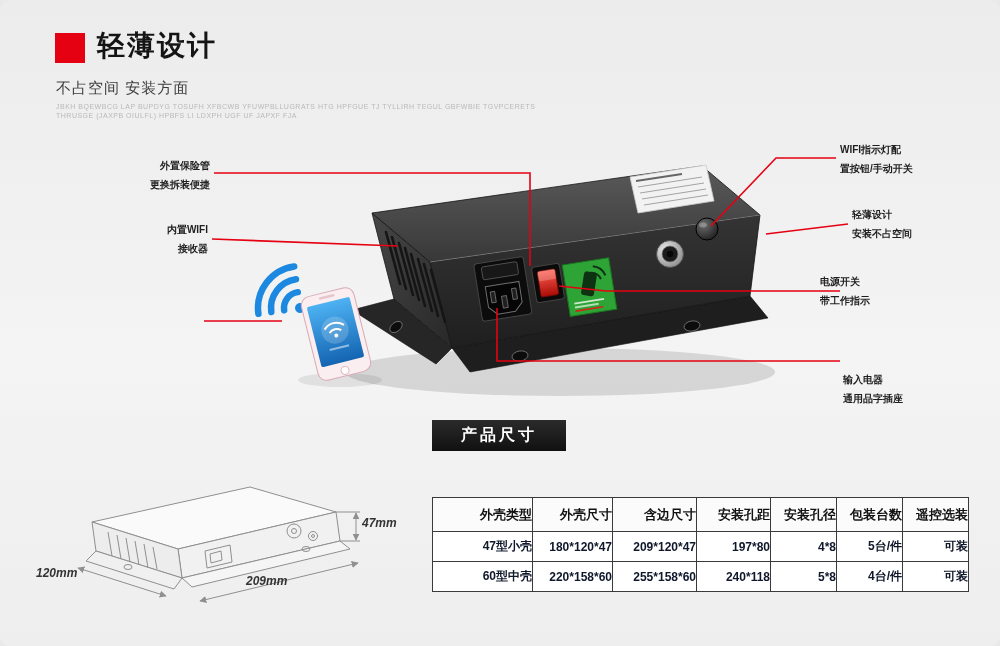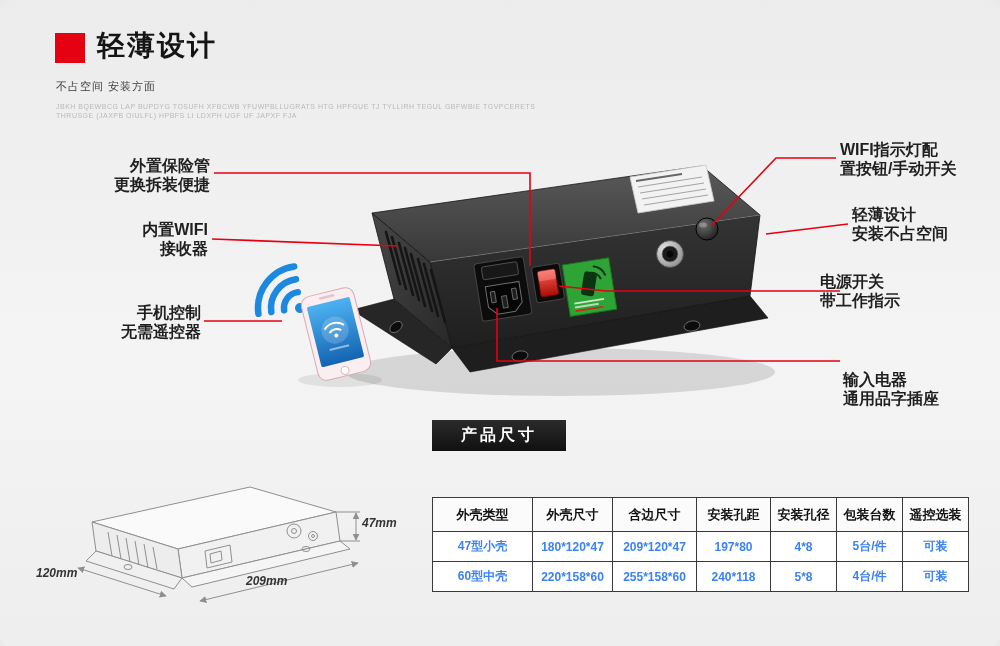--- a/index.html
+++ b/index.html
@@ -6,24 +6,24 @@
   .canvas{
     position:relative;width:1000px;height:646px;overflow:hidden;
     background:linear-gradient(180deg,#ececec 0%,#f4f4f4 55%,#eeeeee 100%);
     font-family:"Liberation Sans","DejaVu Sans",sans-serif;color:#222;border-radius:10px;
   }
   .abs{position:absolute;}
   svg{display:block;}
   
   .brand-square{left:55px;top:33px;width:30px;height:30px;background:#e50012;}
   .page-title{left:97px;top:27px;font-size:28px;font-weight:800;color:#141414;letter-spacing:2px;}
-  .page-subtitle{left:56px;top:79px;font-size:11px;color:#3c3c3c;letter-spacing:1px;}
+  .page-subtitle{left:56px;top:79px;font-size:15px;color:#3c3c3c;letter-spacing:1px;}
   .fineprint{left:56px;top:102px;font-size:7px;line-height:9px;color:#b9b9b9;letter-spacing:.5px;}
   
-  .callout{font-size:16px;line-height:19px;font-weight:600;color:#1f1f1f;}
+  .callout{font-size:10px;line-height:19px;font-weight:600;color:#1f1f1f;}
   .callout span{display:block;}
   .callout.right-align{text-align:right;}
   .co-fuse{left:86px;top:156px;width:124px;}
   .co-wifi-rx{left:116px;top:220px;width:92px;}
   .co-phone{left:103px;top:303px;width:98px;}
   .co-indicator{left:840px;top:140px;width:140px;}
   .co-slim{left:852px;top:205px;width:130px;}
   .co-switch{left:820px;top:272px;width:120px;}
   .co-input{left:843px;top:342px;width:130px;margin-top:28px;}
   
@@ -33,24 +33,24 @@
   .tag-size{left:55px;top:420px;width:150px;}
   .tag-product{left:432px;top:420px;width:134px;}
   
   .dim{font-size:12px;font-weight:600;color:#333;font-style:italic;}
   .dim-h{left:362px;top:516px;}
   .dim-d{left:36px;top:566px;}
   .dim-w{left:246px;top:574px;}
   
   .spec-table{left:432px;top:497px;width:536px;border-collapse:collapse;table-layout:fixed;
               background:#fff;border:1.5px solid #333;}
-  .spec-table th,.spec-table td{border:1px solid #3a3a3a;text-align:center;vertical-align:middle;
+  .spec-table th,.spec-table td{border:1px solid #3a3a3a;text-align:right;vertical-align:middle;
               padding:0;overflow:hidden;white-space:nowrap;}
   .spec-table th{height:33px;font-size:13px;font-weight:800;background:#fbfbfb;color:#111;}
-  .spec-table td{height:29px;font-size:12px;font-weight:700;color:#3b82f6;}
+  .spec-table td{height:29px;font-size:12px;font-weight:700;color:#0f172a;}
 </style>
 </head>
 <body>
 
 <div class="canvas">
 
   <svg class="abs" style="left:0;top:0" width="1000" height="646" viewBox="0 0 1000 646">
     <defs>
       <linearGradient id="gTop" x1="0" y1="0" x2="0" y2="1">
         <stop offset="0" stop-color="#5a5a5a"></stop>
@@ -229,24 +229,20 @@
     <div>THRUSGE (JAXPB OIULFL) HPBFS LI LDXPH UGF UF JAPXF FJA</div>
   </div>
 
   <div class="abs callout right-align co-fuse">
     <span>外置保险管</span>
     <span>更换拆装便捷</span>
   </div>
   <div class="abs callout right-align co-wifi-rx">
     <span>内置WIFI</span>
     <span>接收器</span>
-  </div>
-  <div class="abs callout right-align co-phone">
-    <span>手机控制</span>
-    <span>无需遥控器</span>
   </div>
   <div class="abs callout co-indicator">
     <span>WIFI指示灯配</span>
     <span>置按钮/手动开关</span>
   </div>
   <div class="abs callout co-slim">
     <span>轻薄设计</span>
     <span>安装不占空间</span>
   </div>
   <div class="abs callout co-switch">

